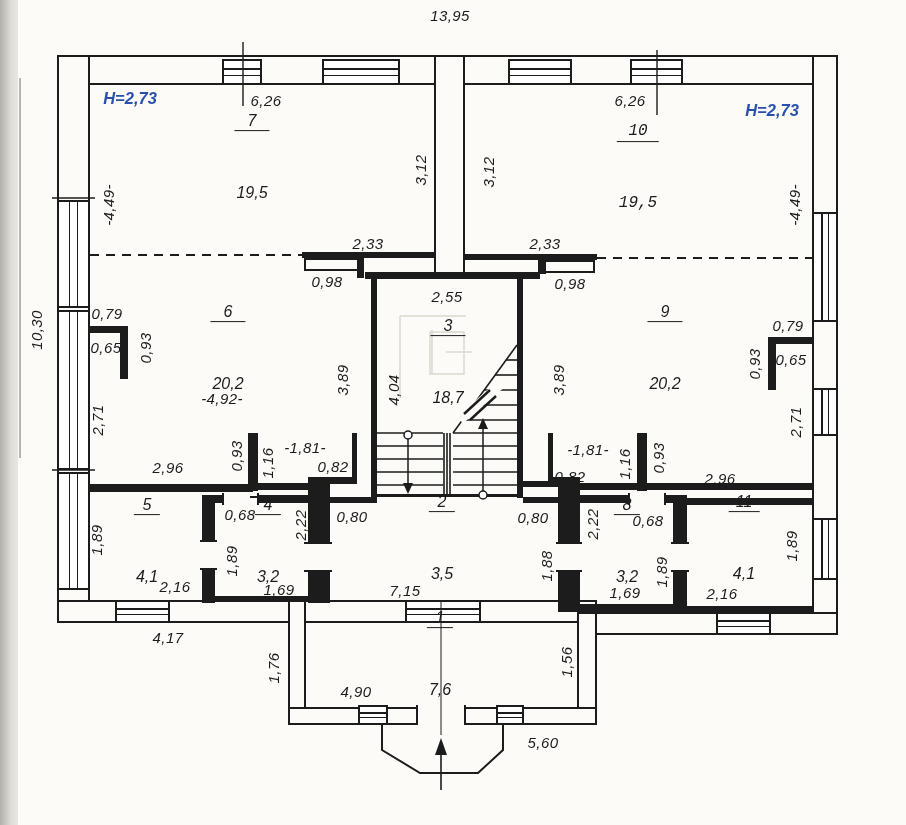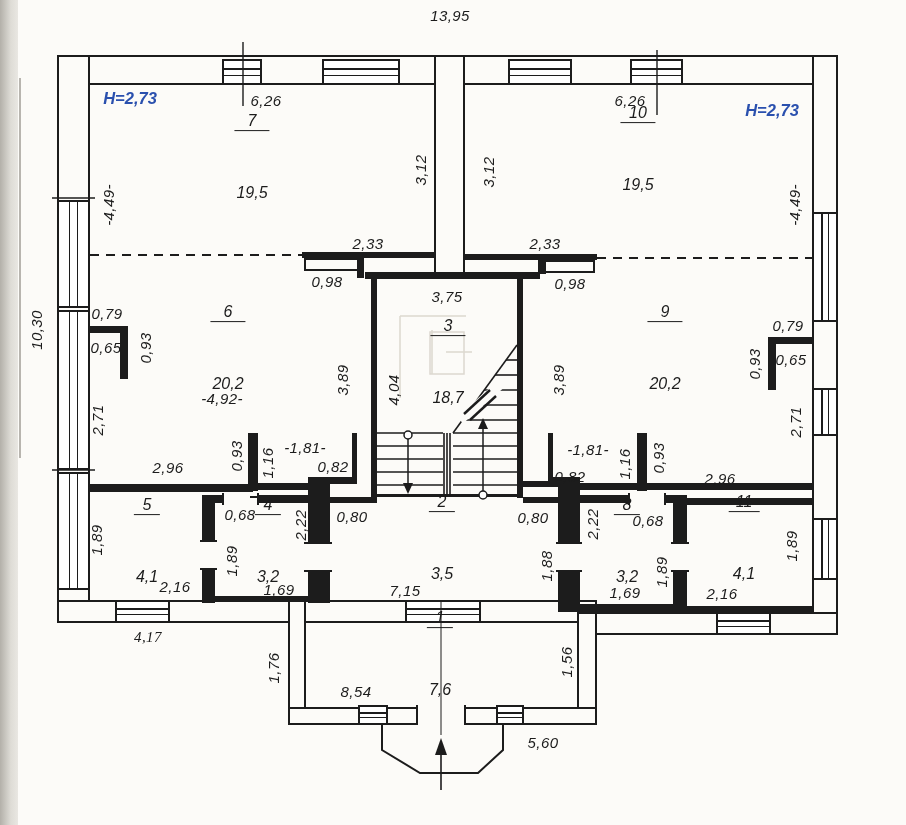--- a/index.html
+++ b/index.html
@@ -257,40 +257,40 @@
         <span class="area">19,5</span>
       </div>
       <div class="room-label" style="left: 627px; top: 549px;">
         <span class="num">8</span>
         <span class="area">3,2</span>
       </div>
       <div class="room-label" style="left: 665px; top: 356px;">
         <span class="num">9</span>
         <span class="area">20,2</span>
       </div>
-      <div class="room-label" style="left: 638px; top: 157px;">
+      <div class="room-label" style="left: 638px; top: 176px; font-family: Liberation Mono, monospace;">
         <span class="num">10</span>
         <span class="area">19,5</span>
       </div>
       <div class="room-label" style="left: 744px; top: 546px;">
         <span class="num">11</span>
         <span class="area">4,1</span>
       </div>
       <span class="dim" style="left: 450px; top: 15px;">13,95</span>
       <span class="dim" style="left: 266px; top: 100px;">6,26</span>
       <span class="dim" style="left: 630px; top: 100px;">6,26</span>
       <span class="dim v" style="left: 420px; top: 170px;">3,12</span>
       <span class="dim v" style="left: 488px; top: 172px;">3,12</span>
       <span class="dim v" style="left: 108px; top: 205px;">-4,49-</span>
       <span class="dim v" style="left: 794px; top: 205px;">-4,49-</span>
       <span class="dim" style="left: 368px; top: 243px;">2,33</span>
       <span class="dim" style="left: 545px; top: 243px;">2,33</span>
       <span class="dim" style="left: 327px; top: 281px;">0,98</span>
       <span class="dim" style="left: 570px; top: 283px;">0,98</span>
-      <span class="dim" style="left: 447px; top: 296px;">3,75</span>
+      <span class="dim" style="left: 447px; top: 296px;">2,55</span>
       <span class="dim" style="left: 107px; top: 313px;">0,79</span>
       <span class="dim" style="left: 106px; top: 347px;">0,65</span>
       <span class="dim v" style="left: 145px; top: 348px;">0,93</span>
       <span class="dim v" style="left: 36px; top: 330px;">10,30</span>
       <span class="dim v" style="left: 97px; top: 420px;">2,71</span>
       <span class="dim v" style="left: 342px; top: 380px;">3,89</span>
       <span class="dim v" style="left: 393px; top: 390px;">4,04</span>
       <span class="dim v" style="left: 558px; top: 380px;">3,89</span>
       <span class="dim" style="left: 788px; top: 325px;">0,79</span>
       <span class="dim" style="left: 791px; top: 359px;">0,65</span>
@@ -316,21 +316,21 @@
       <span class="dim v" style="left: 96px; top: 540px;">1,89</span>
       <span class="dim v" style="left: 231px; top: 561px;">1,89</span>
       <span class="dim v" style="left: 546px; top: 566px;">1,88</span>
       <span class="dim v" style="left: 661px; top: 572px;">1,89</span>
       <span class="dim v" style="left: 791px; top: 546px;">1,89</span>
       <span class="dim" style="left: 175px; top: 586px;">2,16</span>
       <span class="dim" style="left: 279px; top: 589px;">1,69</span>
       <span class="dim" style="left: 405px; top: 590px;">7,15</span>
       <span class="dim" style="left: 625px; top: 592px;">1,69</span>
       <span class="dim" style="left: 722px; top: 593px;">2,16</span>
-      <span class="dim" style="left: 148px; top: 637px; font-family: Liberation Serif, serif;">4,17</span>
+      <span class="dim" style="left: 168px; top: 637px;">4,17</span>
       <span class="dim v" style="left: 273px; top: 668px;">1,76</span>
       <span class="dim v" style="left: 566px; top: 662px;">1,56</span>
-      <span class="dim" style="left: 356px; top: 691px;">8,54</span>
+      <span class="dim" style="left: 356px; top: 691px;">4,90</span>
       <span class="dim" style="left: 543px; top: 742px;">5,60</span>
       <span class="hnote" style="left: 130px; top: 98px;">H=2,73</span>
       <span class="hnote" style="left: 772px; top: 110px;">H=2,73</span>
     </div>
 </div>
 
 </body></html>

